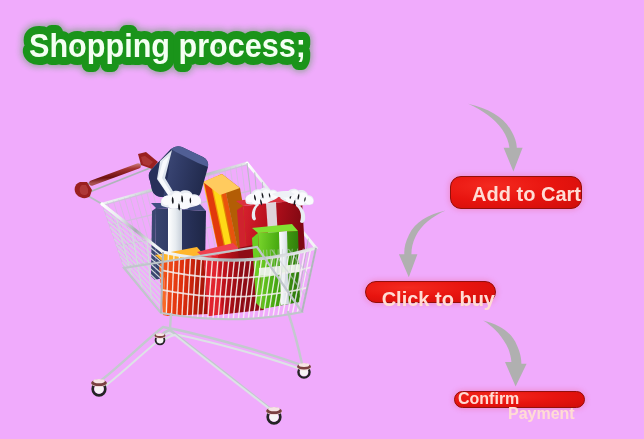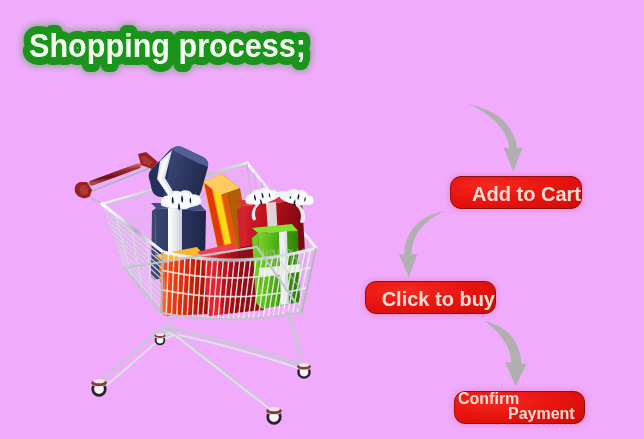--- a/index.html
+++ b/index.html
@@ -379,20 +379,20 @@
                C411.4,248.6 412.6,242.6 415.6,236.4 C421.6,224.6 432.2,216.6 445.6,210.6 Z"></path>
       <path d="M483.2,320.4 C500.6,324.6 512,333 517,345.4 C520.4,353 521.4,358.6 521.4,363.8
                L526.6,363.8 L515.6,386.4 L505,362 L511.4,362
                C511,356.2 509.4,350.4 506.2,344.6 C499.8,333 492,325.8 483.2,320.4 Z"></path>
     </g>
   </svg>
 
   <div class="btn" style="left:450px;top:176px;width:132px;height:33px;">
     <span class="btn-c">Add to Cart</span>
   </div>
-  <div class="btn" style="left:365px;top:281px;width:131px;height:33px;">
+  <div class="btn" style="left:365px;top:281px;width:131px;height:22px;">
     <span class="btn-c">Click to buy</span>
   </div>
-  <div class="btn" style="left:454px;top:391px;width:131px;height:33px;">
+  <div class="btn" style="left:454px;top:391px;width:131px;height:17px;">
     <span style="left:3px;top:-1px;font-size:16px;">Confirm</span>
     <span style="left:53px;top:14px;font-size:16px;">Payment</span>
   </div>
 </div>
 
 </body></html>

